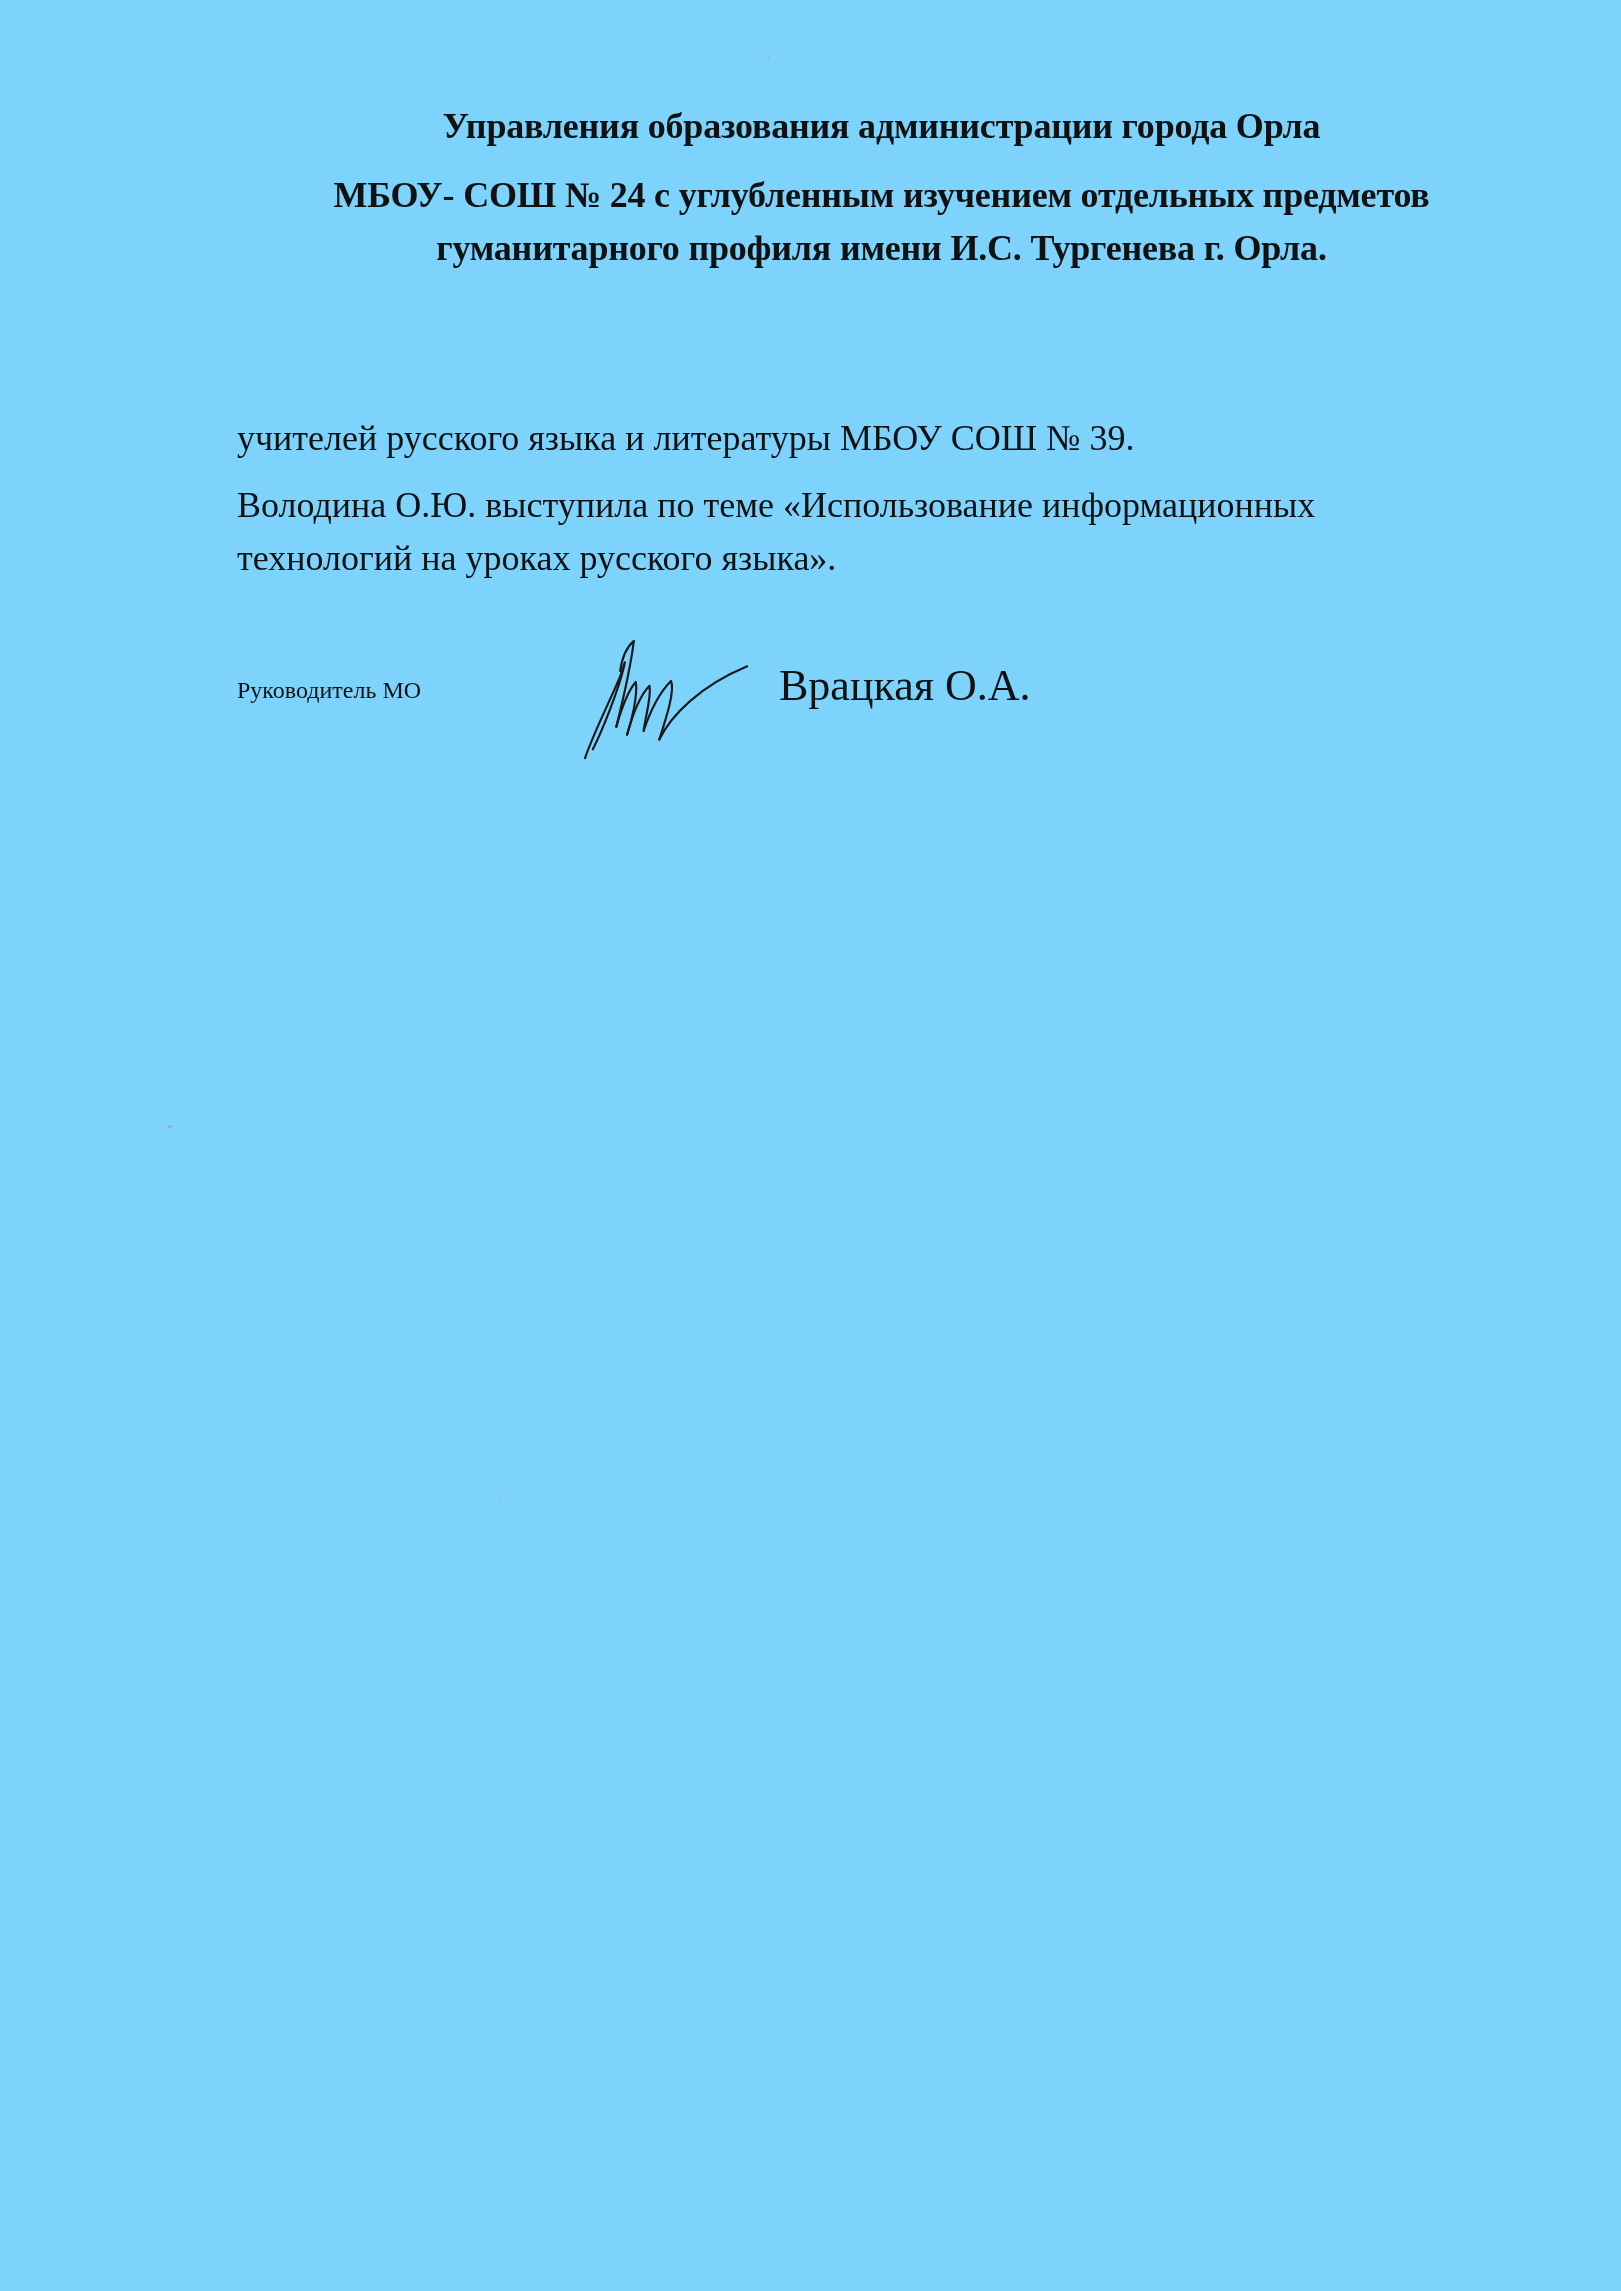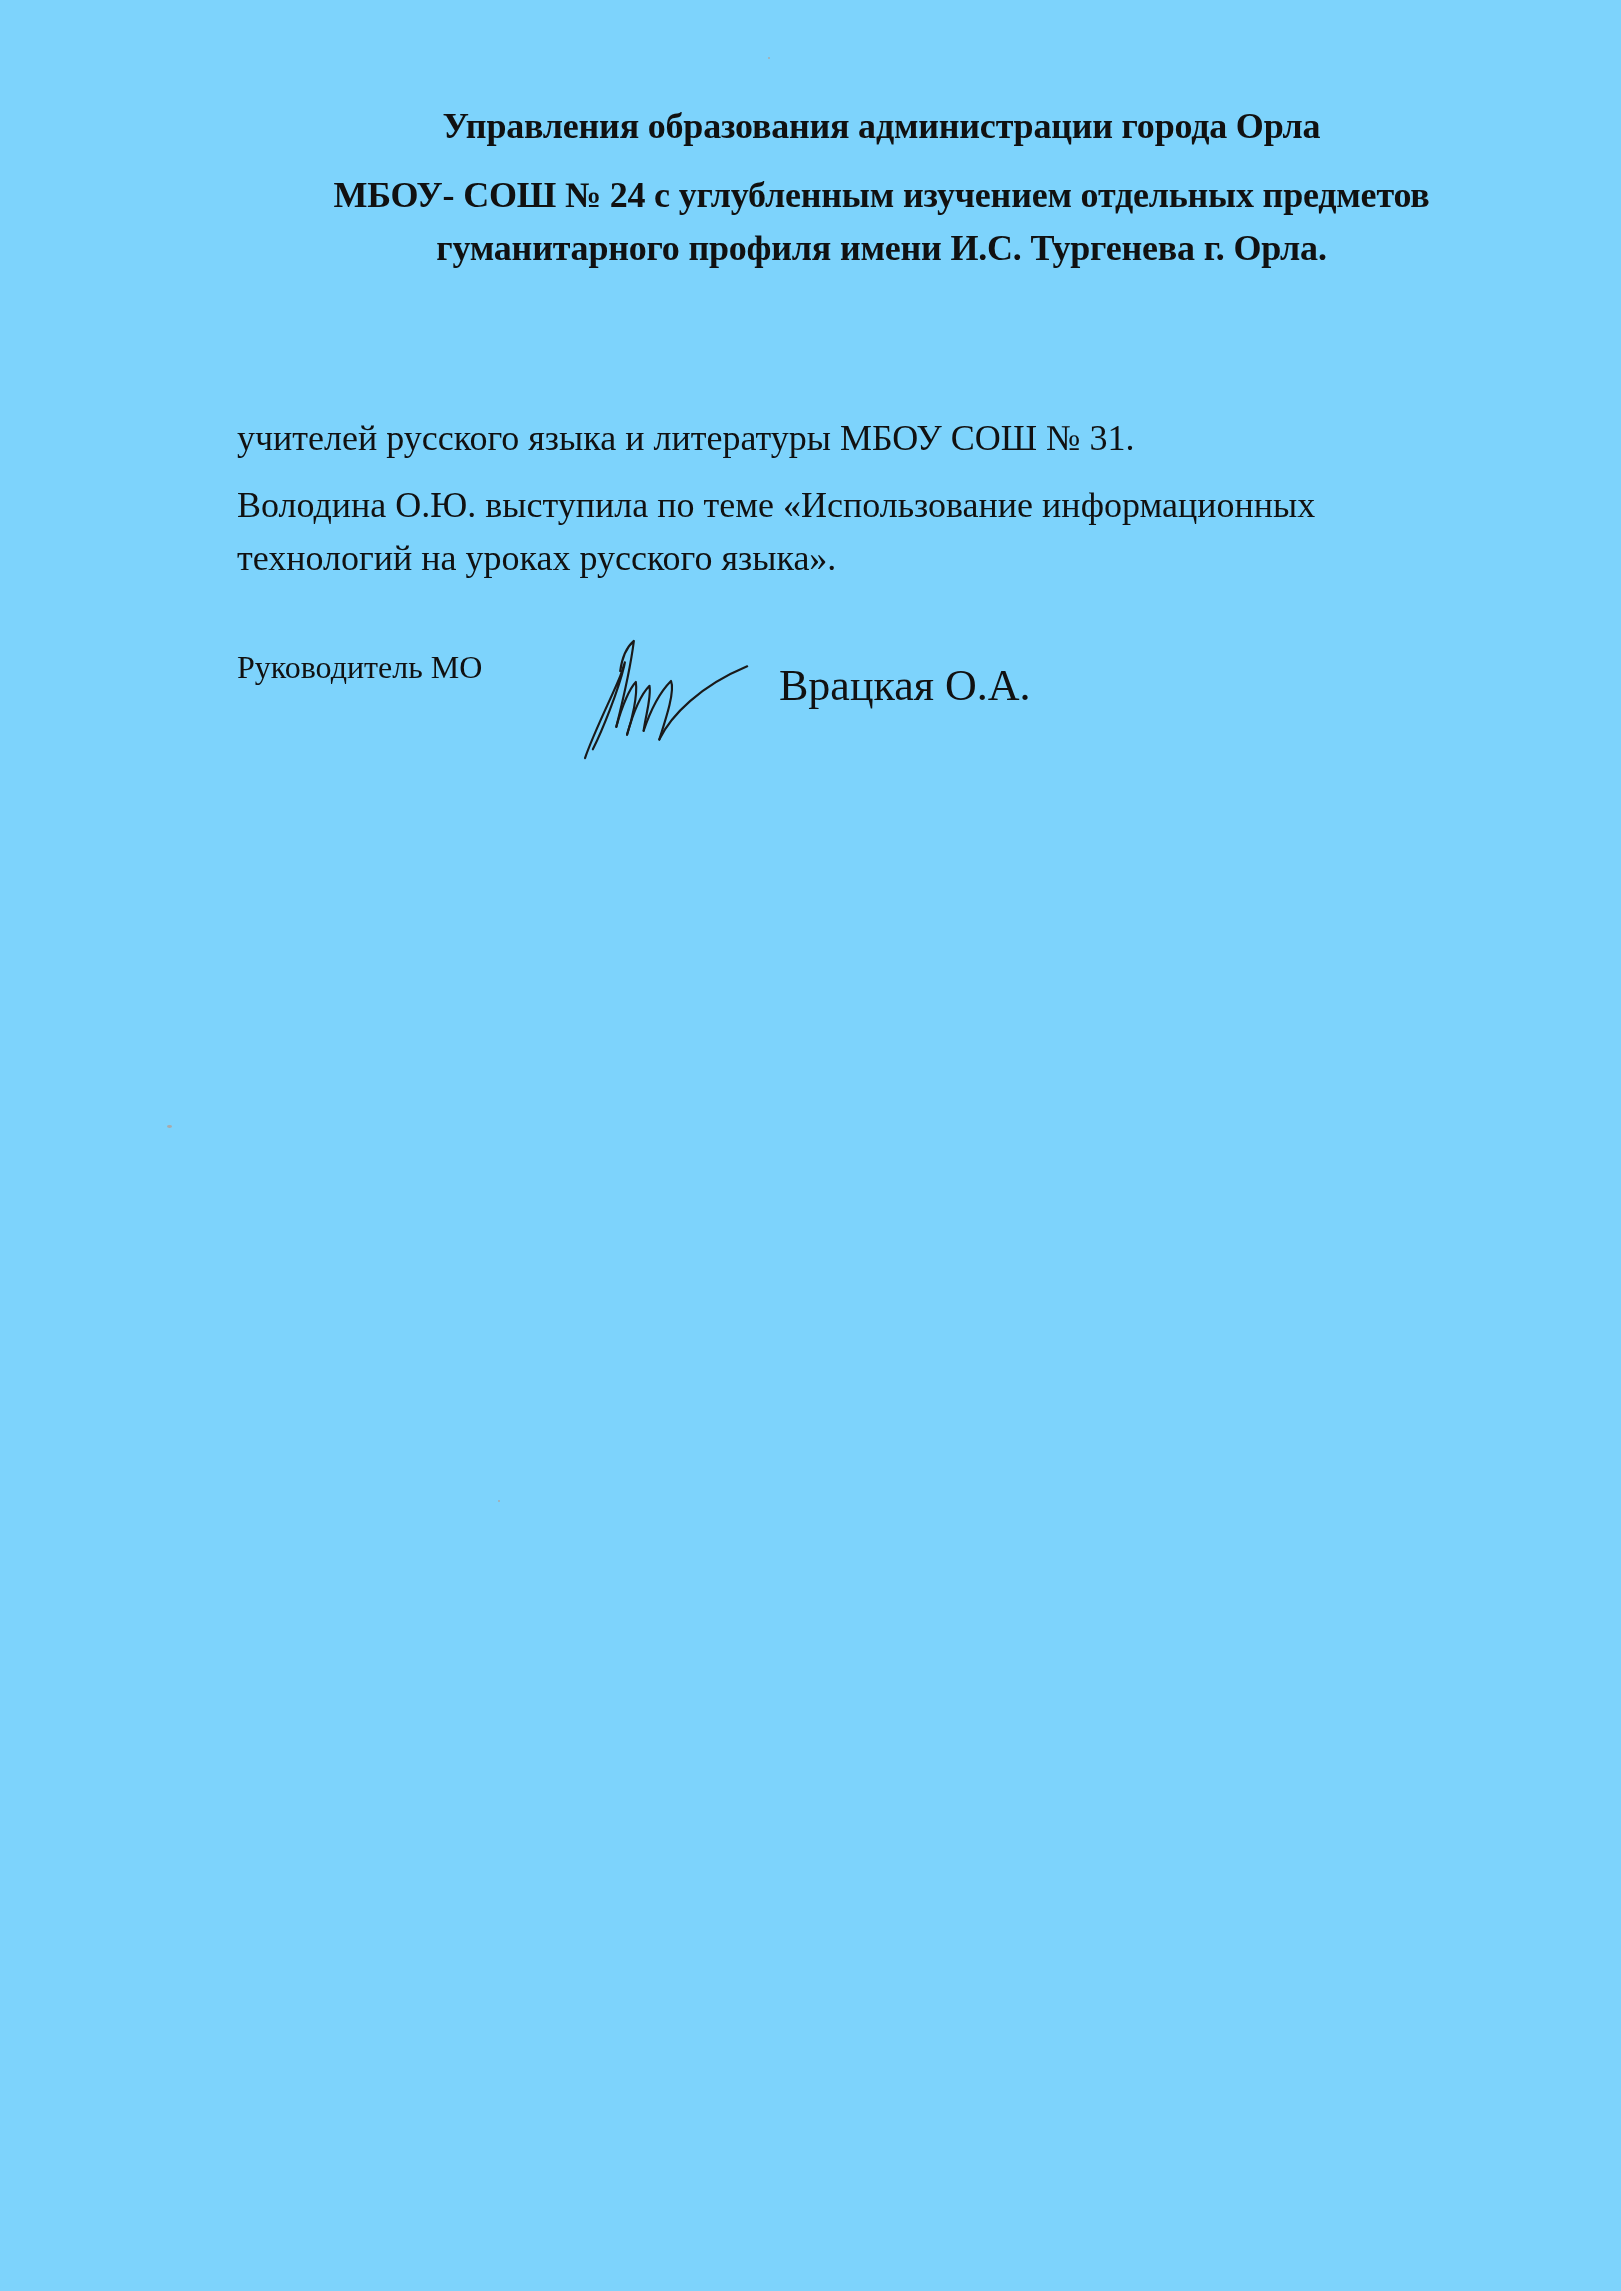--- a/index.html
+++ b/index.html
@@ -7,35 +7,35 @@
     .page { position: absolute; left: 0; top: 0; width: 1621px; height: 2292px; background: #7dd3fc; font-family: "Liberation Serif", "DejaVu Serif", serif; color: #111; }
     .hdr { position: absolute; left: 0; width: 1621px; text-align: center; font-weight: bold; font-size: 36px; letter-spacing: -0.2px; }
     .hdr1 { top: 105px; left: 71px; }
     .hdr2 { top: 174px; left: 71px; }
     .hdr3 { top: 227px; left: 71px; }
     .body-line { position: absolute; left: 237px; font-size: 36px; white-space: nowrap; }
     .b1 { top: 367px; }
     .b2 { top: 417px; }
     .b3 { top: 484px; }
     .b4 { top: 537px; }
-    .sig-label { position: absolute; left: 237px; top: 649px; font-size: 32px; white-space: nowrap; }
+    .sig-label { position: absolute; left: 237px; top: 677px; font-size: 24px; white-space: nowrap; }
     .sig-name { position: absolute; left: 779px; top: 660px; font-size: 44px; white-space: nowrap; }
     .signature { position: absolute; left: 573px; top: 637px; width: 196px; height: 127px; }
     .speck { position: absolute; background: #aaa; border-radius: 50%; }
   </style>
 </head>
 <body>
 
 <div class="page">
 
   <div class="hdr hdr1">Управления образования администрации города Орла</div>
   <div class="hdr hdr2">МБОУ- СОШ № 24 с углубленным изучением отдельных предметов</div>
   <div class="hdr hdr3">гуманитарного профиля имени И.С. Тургенева г. Орла.</div>
 
-  <div class="body-line b2">учителей русского языка и литературы МБОУ СОШ № 31.</div>
+  <div class="body-line b2">учителей русского языка и литературы МБОУ СОШ № 39.</div>
   <div class="body-line b4">технологий на уроках русского языка».</div>
   <div class="body-line b3">Володина О.Ю. выступила по теме «Использование информационных</div>
 
   <div class="sig-label">Руководитель МО</div>
 
   <svg class="signature" viewBox="0 0 200 130" fill="none" stroke="#1a1a1a" stroke-width="2.2" stroke-linecap="round" stroke-linejoin="round">
     <path d="M12 124 C 20 100, 40 60, 48 40 C 52 30, 54 20, 52 30 C 46 55, 30 95, 20 115"></path>
     <path d="M48 35 C 50 20, 55 10, 62 4 C 60 20, 52 60, 44 92"></path>
     <path d="M44 92 C 50 70, 58 52, 64 46 C 66 60, 60 85, 55 100"></path>
     <path d="M55 100 C 62 75, 70 58, 78 50 C 80 62, 74 80, 72 96"></path>

